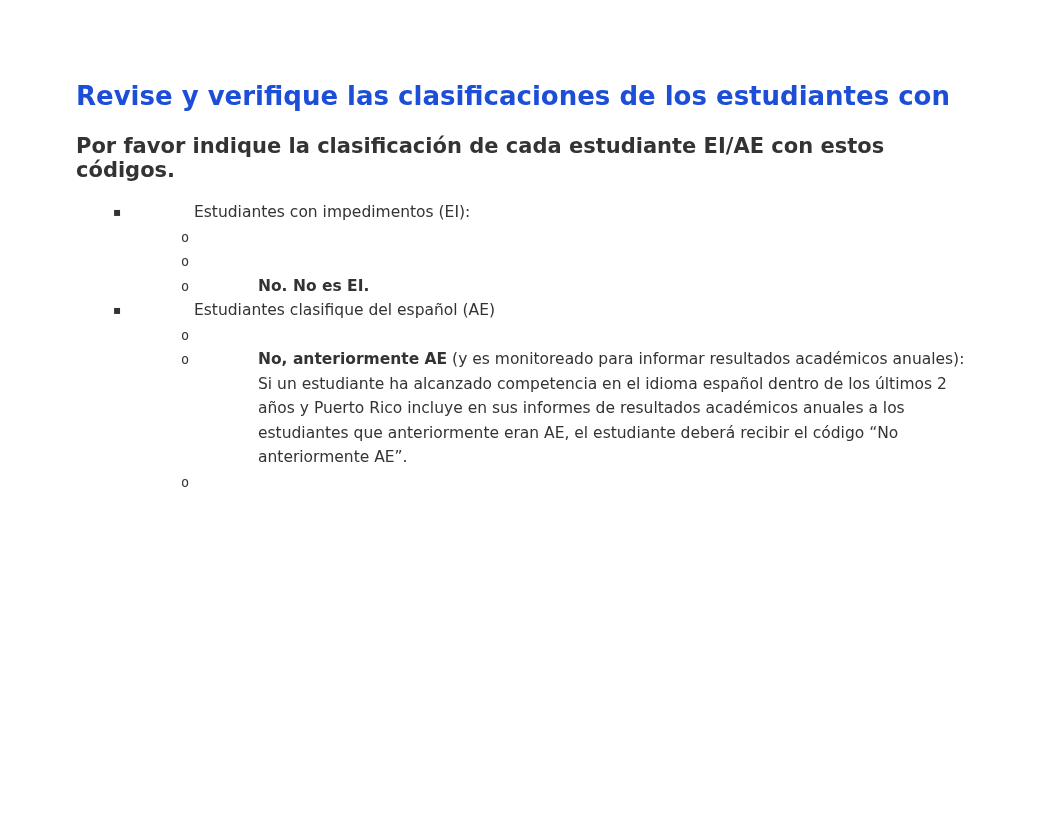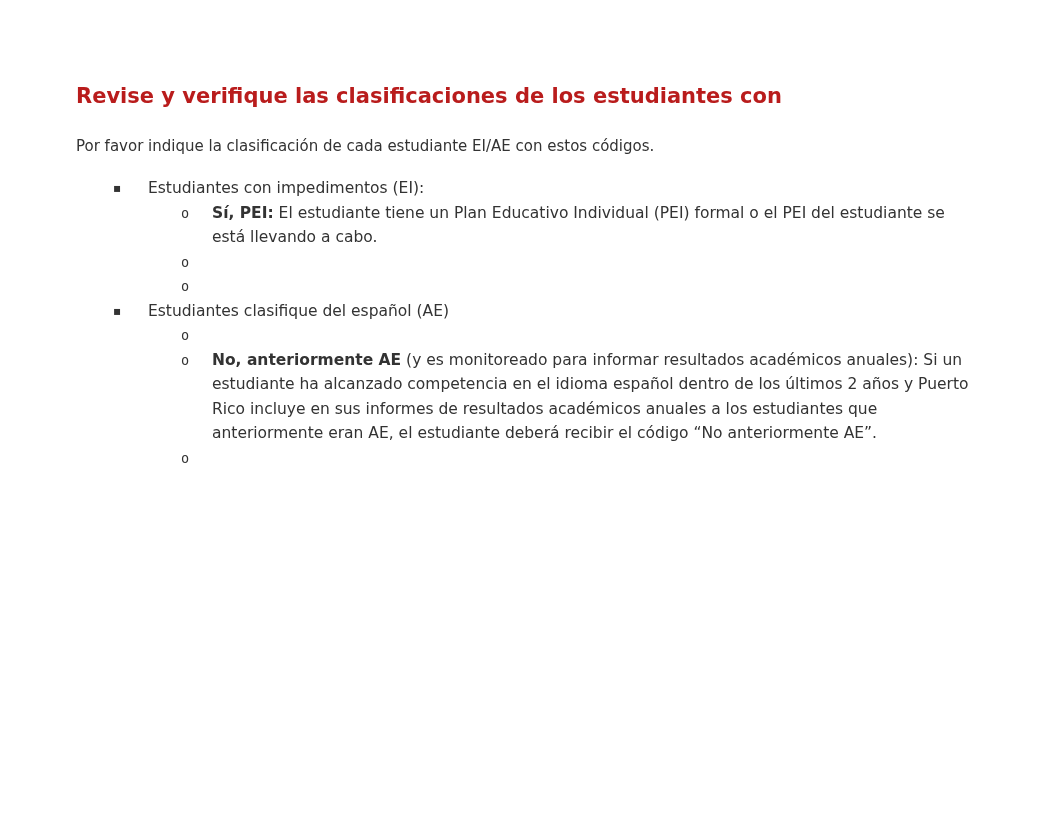--- a/index.html
+++ b/index.html
@@ -17,41 +17,42 @@
     color: #333333;
   }
   .content {
     position: absolute;
     left: 76px;
     top: 80px;
     width: 904px;
   }
   .heading {
     margin: 0;
-    font-size: 21px;
+    font-size: 26px;
     line-height: 32px;
     font-weight: bold;
-    color: #b91c1c;
+    color: #1d4ed8;
   }
   .heading .hline { display: block; }
   .intro {
     margin: 22px 0 7px 0;
-    font-size: 15px;
+    font-size: 21px;
     line-height: 24px;
+    font-weight: bold;
   }
   .list {
     margin-top: 18px;
     font-size: 15.5px;
     line-height: 24.5px;
   }
   .li {
     display: flex;
     align-items: flex-start;
   }
-  .li .txt { flex: 1 1 auto; }
+  .li .txt { flex: 1 1 auto; margin-left: 46px; }
   .l1 { padding-left: 37px; }
   .l1 .marker {
     flex: 0 0 35px;
     width: 35px;
     font-size: 12px;
     line-height: 24.5px;
     color: #333333;
   }
   .l2 { padding-left: 105px; }
   .l2 .marker {
@@ -78,29 +79,29 @@
 
     <div class="list">
 
       <div class="li l1">
         <span class="marker">▪</span>
         <div class="txt">Estudiantes con impedimentos (EI):</div>
       </div>
 
       <div class="li l2">
         <span class="marker">o</span>
-        <div class="txt"><b>Sí, PEI:</b><span> El estudiante tiene un Plan Educativo Individual (PEI) formal o el PEI del estudiante se está llevando a cabo.</span></div>
       </div>
 
       <div class="li l2">
         <span class="marker">o</span>
       </div>
 
       <div class="li l2">
         <span class="marker">o</span>
+        <div class="txt"><b>No. No es EI.</b><span></span></div>
       </div>
 
       <div class="li l1">
         <span class="marker">▪</span>
         <div class="txt">Estudiantes clasifique del español (AE)</div>
       </div>
 
       <div class="li l2">
         <span class="marker">o</span>
       </div>

